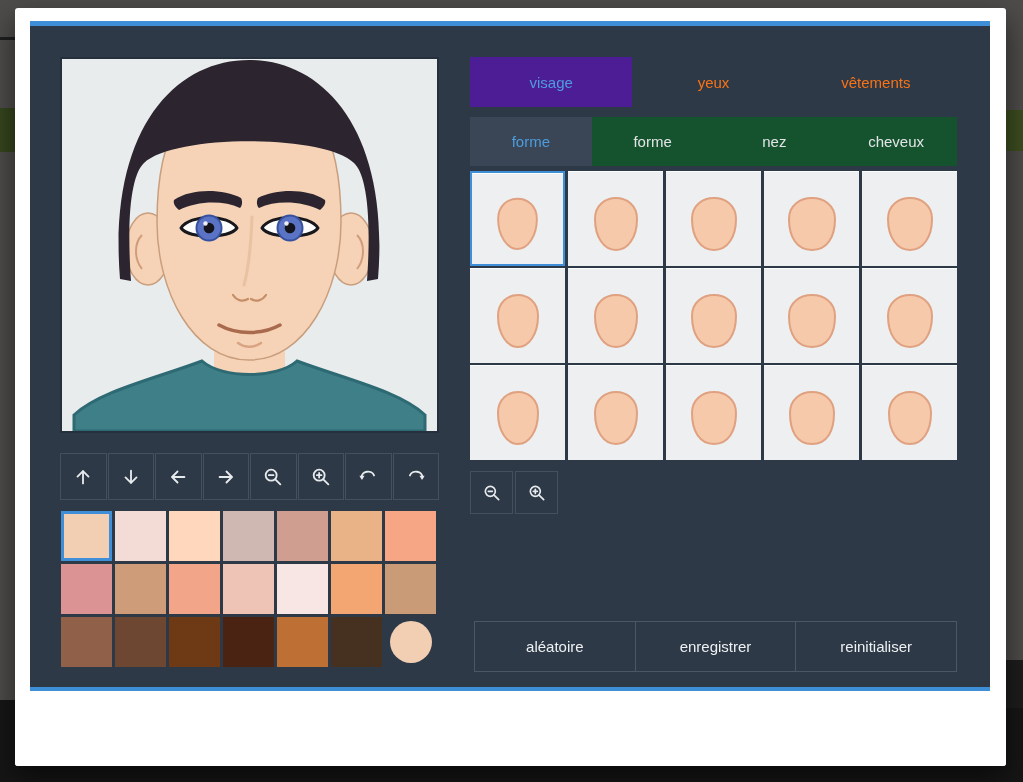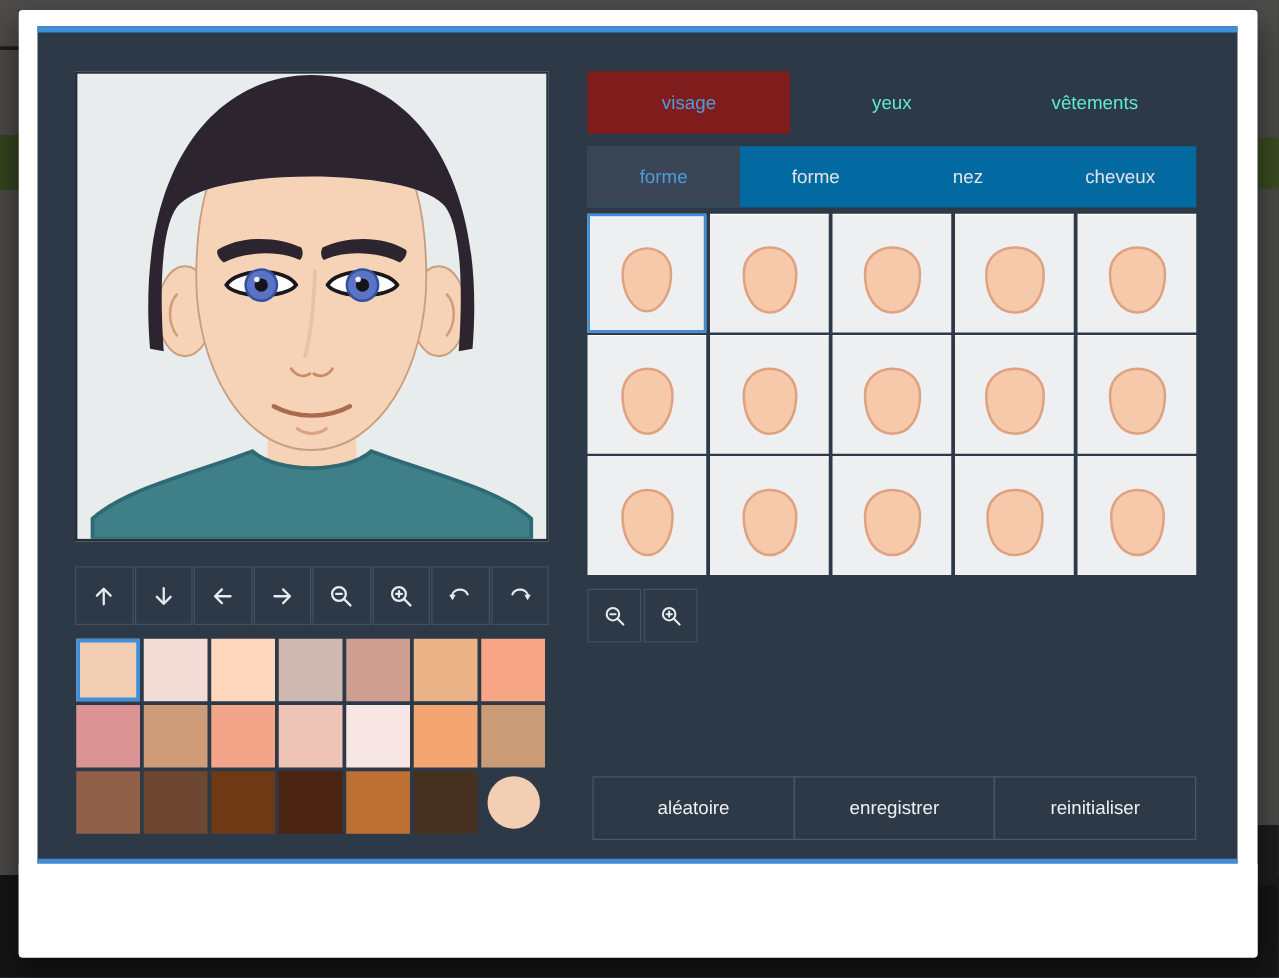--- a/index.html
+++ b/index.html
@@ -45,24 +45,24 @@
   .swatch { width:51px; height:50px; box-sizing:border-box; cursor:pointer; }
   .swatch.selected { border:3px solid var(--accent); }
   .swatch-circle-cell { display:flex; align-items:center; justify-content:center; }
   .swatch-circle { width:42px; height:42px; border-radius:50%; }
 
   
   .right-col { position:absolute; left:440px; top:31px; width:487px; height:630px; }
   .tabs { display:flex; height:50px; }
   .tab {
     flex:1; display:flex; align-items:center; justify-content:center;
-    color:#5eead4; font-size:15px; cursor:pointer;
-  }
-  .tab.active { background:#7f1d1d; color:var(--accent-text); }
-  .subtabs { display:flex; height:49px; margin-top:10px; background:#0369a1; }
+    color:#f97316; font-size:15px; cursor:pointer;
+  }
+  .tab.active { background:#4c1d95; color:var(--accent-text); }
+  .subtabs { display:flex; height:49px; margin-top:10px; background:#14532d; }
   .subtab {
     flex:1; display:flex; align-items:center; justify-content:center;
     color:#e2e5e8; font-size:15px; cursor:pointer;
   }
   .subtab.active { color:var(--accent-text); background:#3a4656; }
 
   .shape-grid { margin-top:5px; display:grid; grid-template-columns:repeat(5,95px); column-gap:3px; row-gap:2px; }
   .shape-cell {
     width:95px; height:95px; background:#edeff0; box-sizing:border-box;
     display:flex; align-items:center; justify-content:center; cursor:pointer;

